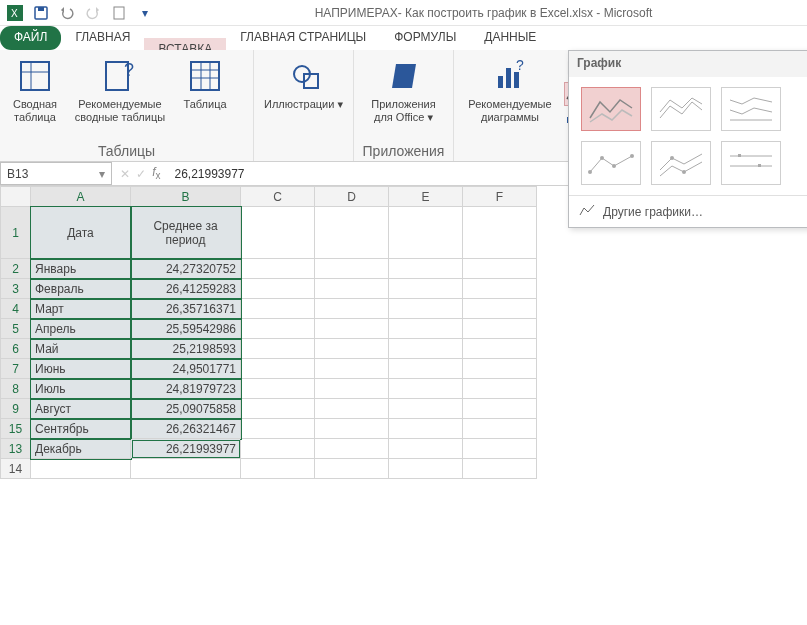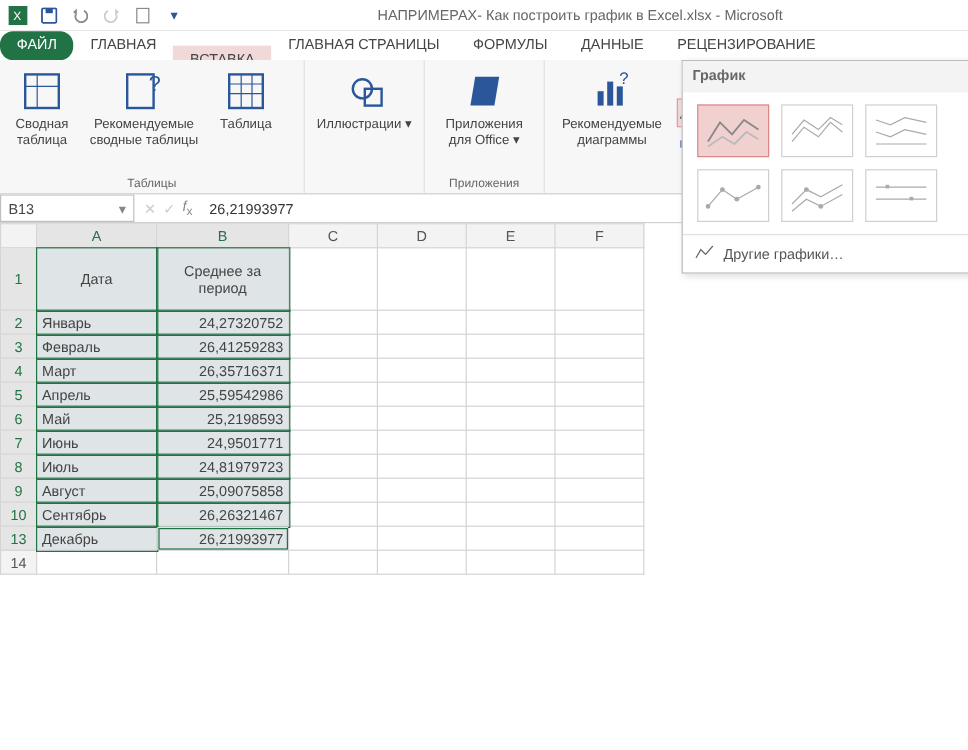--- a/index.html
+++ b/index.html
@@ -14,21 +14,21 @@
   
   .tabs { height: 24px; display: flex; background: #fff; }
   .tab { padding: 4px 14px; font-size: 12px; color: #444; cursor: pointer; }
   .tab.file { background: #217346; color: #fff; border-radius: 11px; }
   .tab.active { background: #f1d9da; margin-top: 12px; }
 
   
   .ribbon { height: 112px; display: flex; background: #f7f7f7; border-bottom: 1px solid #d0d0d0; position: relative; }
   .group { display: flex; flex-direction: column; padding: 2px 6px 0 6px; border-right: 1px solid #e0e0e0; }
   .group-body { display: flex; align-items: flex-start; gap: 4px; flex: 1; }
-  .group-label { text-align: center; font-size: 10px; color: #666; padding-bottom: 2px; }
+  .group-label { text-align: center; font-size: 14px; color: #666; padding-bottom: 2px; }
   .big-btn { display: flex; flex-direction: column; align-items: center; width: 72px; padding-top: 6px; cursor: pointer; }
   .big-btn .icon { width: 36px; height: 36px; margin-bottom: 4px; display: flex; align-items: center; justify-content: center; color: #2b579a; }
   .big-btn .lbl { font-size: 11px; text-align: center; line-height: 1.2; color: #444; }
   .btn-narrow { width: 58px; }
   .mini-col { display: flex; flex-direction: column; gap: 2px; padding-top: 4px; }
   .mini-btn { width: 28px; height: 24px; display: flex; align-items: center; justify-content: center; color: #2b579a; }
   .highlight-mini { background: #f4d9db; border: 1px solid #d8a0a4; }
 
   
   .chart-panel { position: absolute; top: 0; left: 568px; width: 252px; background: #fff; border: 1px solid #babcbf; box-shadow: 2px 2px 6px rgba(0,0,0,.15); z-index: 10; }
@@ -101,21 +101,20 @@
   <div class="title-text">НАПРИМЕРАХ- Как построить график в Excel.xlsx - Microsoft</div>
 </div>
 
 <div class="tabs">
   <div class="tab file">ФАЙЛ</div>
   <div class="tab">ГЛАВНАЯ</div>
   <div class="tab active">ВСТАВКА</div>
   <div class="tab">ГЛАВНАЯ СТРАНИЦЫ</div>
   <div class="tab">ФОРМУЛЫ</div>
   <div class="tab">ДАННЫЕ</div>
-  <div class="tab">РЕЦЕНЗИРОВАНИЕ</div>
 </div>
 
 <div class="ribbon">
 
   <div class="group" style="width:254px">
     <div class="group-body">
       <div class="big-btn btn-narrow">
         <span class="icon">
             <svg width="32" height="32">
               <rect x="2" y="2" width="28" height="28" fill="none" stroke="#2b579a" stroke-width="2"></rect>
@@ -428,21 +427,21 @@
         <tr>
           <th class="rowh sel">9</th>
           <td class="cell selcell marquee">Август</td>
           <td class="cell selcell num marquee ">25,09075858</td>
           <td class="cell"></td>
           <td class="cell"></td>
           <td class="cell"></td>
           <td class="cell"></td>
         </tr>
         <tr>
-          <th class="rowh sel">10</th>
+          <th class="rowh sel">15</th>
           <td class="cell selcell marquee">Сентябрь</td>
           <td class="cell selcell num marquee ">26,26321467</td>
           <td class="cell"></td>
           <td class="cell"></td>
           <td class="cell"></td>
           <td class="cell"></td>
         </tr>
         <tr>
           <th class="rowh sel">13</th>
           <td class="cell selcell marquee">Декабрь</td>

